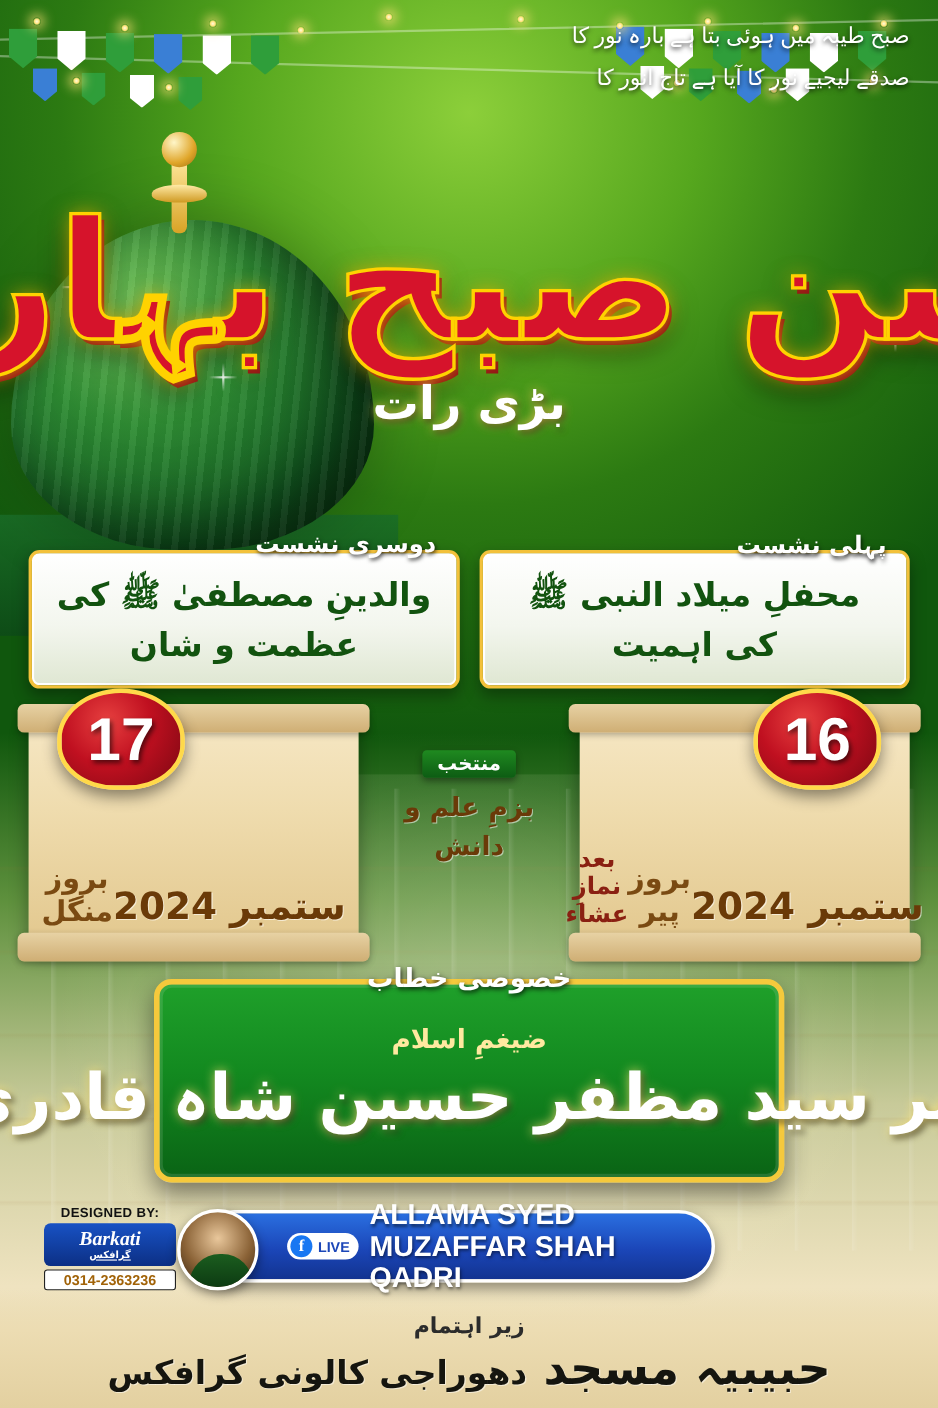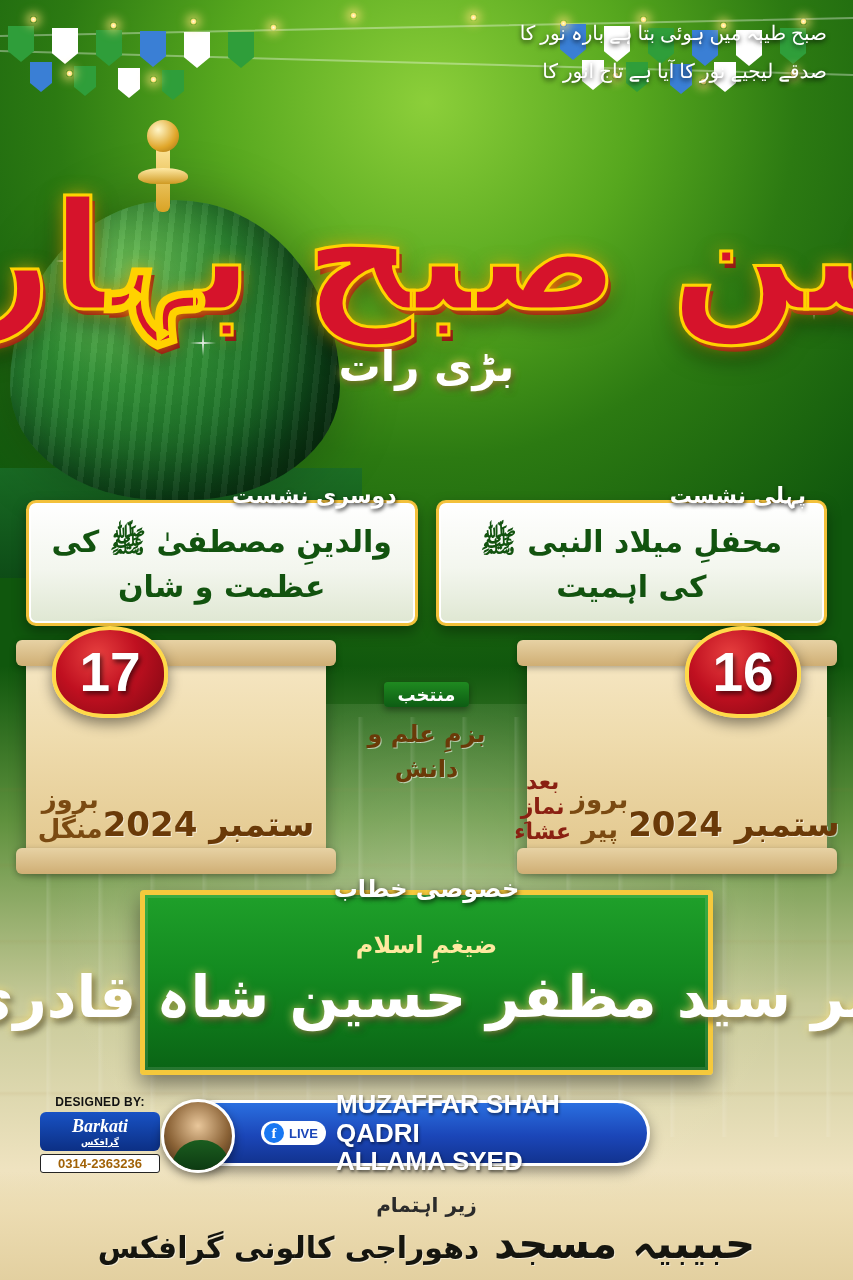--- a/index.html
+++ b/index.html
@@ -238,21 +238,21 @@
     margin-top: 10px; color:#6a3a08;
     font-family:"DejaVu Sans", sans-serif; font-size: 24px; font-weight:bold; line-height: 1.45;
     text-shadow: 1px 1px 0 rgba(255,255,255,0.55);
   }
 
   
   .speaker-box {
     position: absolute; left: 140px; right: 140px; top: 890px; height: 185px;
     background: linear-gradient(180deg, #1fa02a 0%, #138a20 45%, #0a6415 100%);
     border: 5px solid #f5c93c;
-    border-radius: 4px;
+    border-radius: 16px;
     box-shadow: 0 10px 22px rgba(0,0,0,0.45), inset 0 0 0 3px rgba(255,255,255,0.12);
     display:flex; flex-direction:column; align-items:center; justify-content:center;
     direction: rtl;
   }
   .speaker-kicker {
     position:absolute; top: -20px; left: 50%; transform: translateX(-50%);
     font-family:"DejaVu Sans", sans-serif; direction: rtl;
     font-size: 24px; font-weight:bold; color:#ffffff;
     text-shadow: 1px 2px 5px rgba(0,0,0,0.8);
     white-space: nowrap;
@@ -470,22 +470,22 @@
     <div class="phone">0314-2363236</div>
   </div>
 
   <div class="livebar">
     <div class="avatar"></div>
     <div class="fb-badge">
       <span class="fb-circle">f</span>
       <span>LIVE</span>
     </div>
     <div class="live-names">
+      <div>ALLAMA SYED</div>
       <div>MUZAFFAR SHAH QADRI</div>
-      <div>ALLAMA SYED</div>
     </div>
   </div>
 
   <div class="bottom">
     <div class="org">زیر اہتمام</div>
     <div class="venue">
       <span>حبیبیہ مسجد</span>
       <span class="small">دھوراجی کالونی گرافکس</span>
     </div>
   </div>

